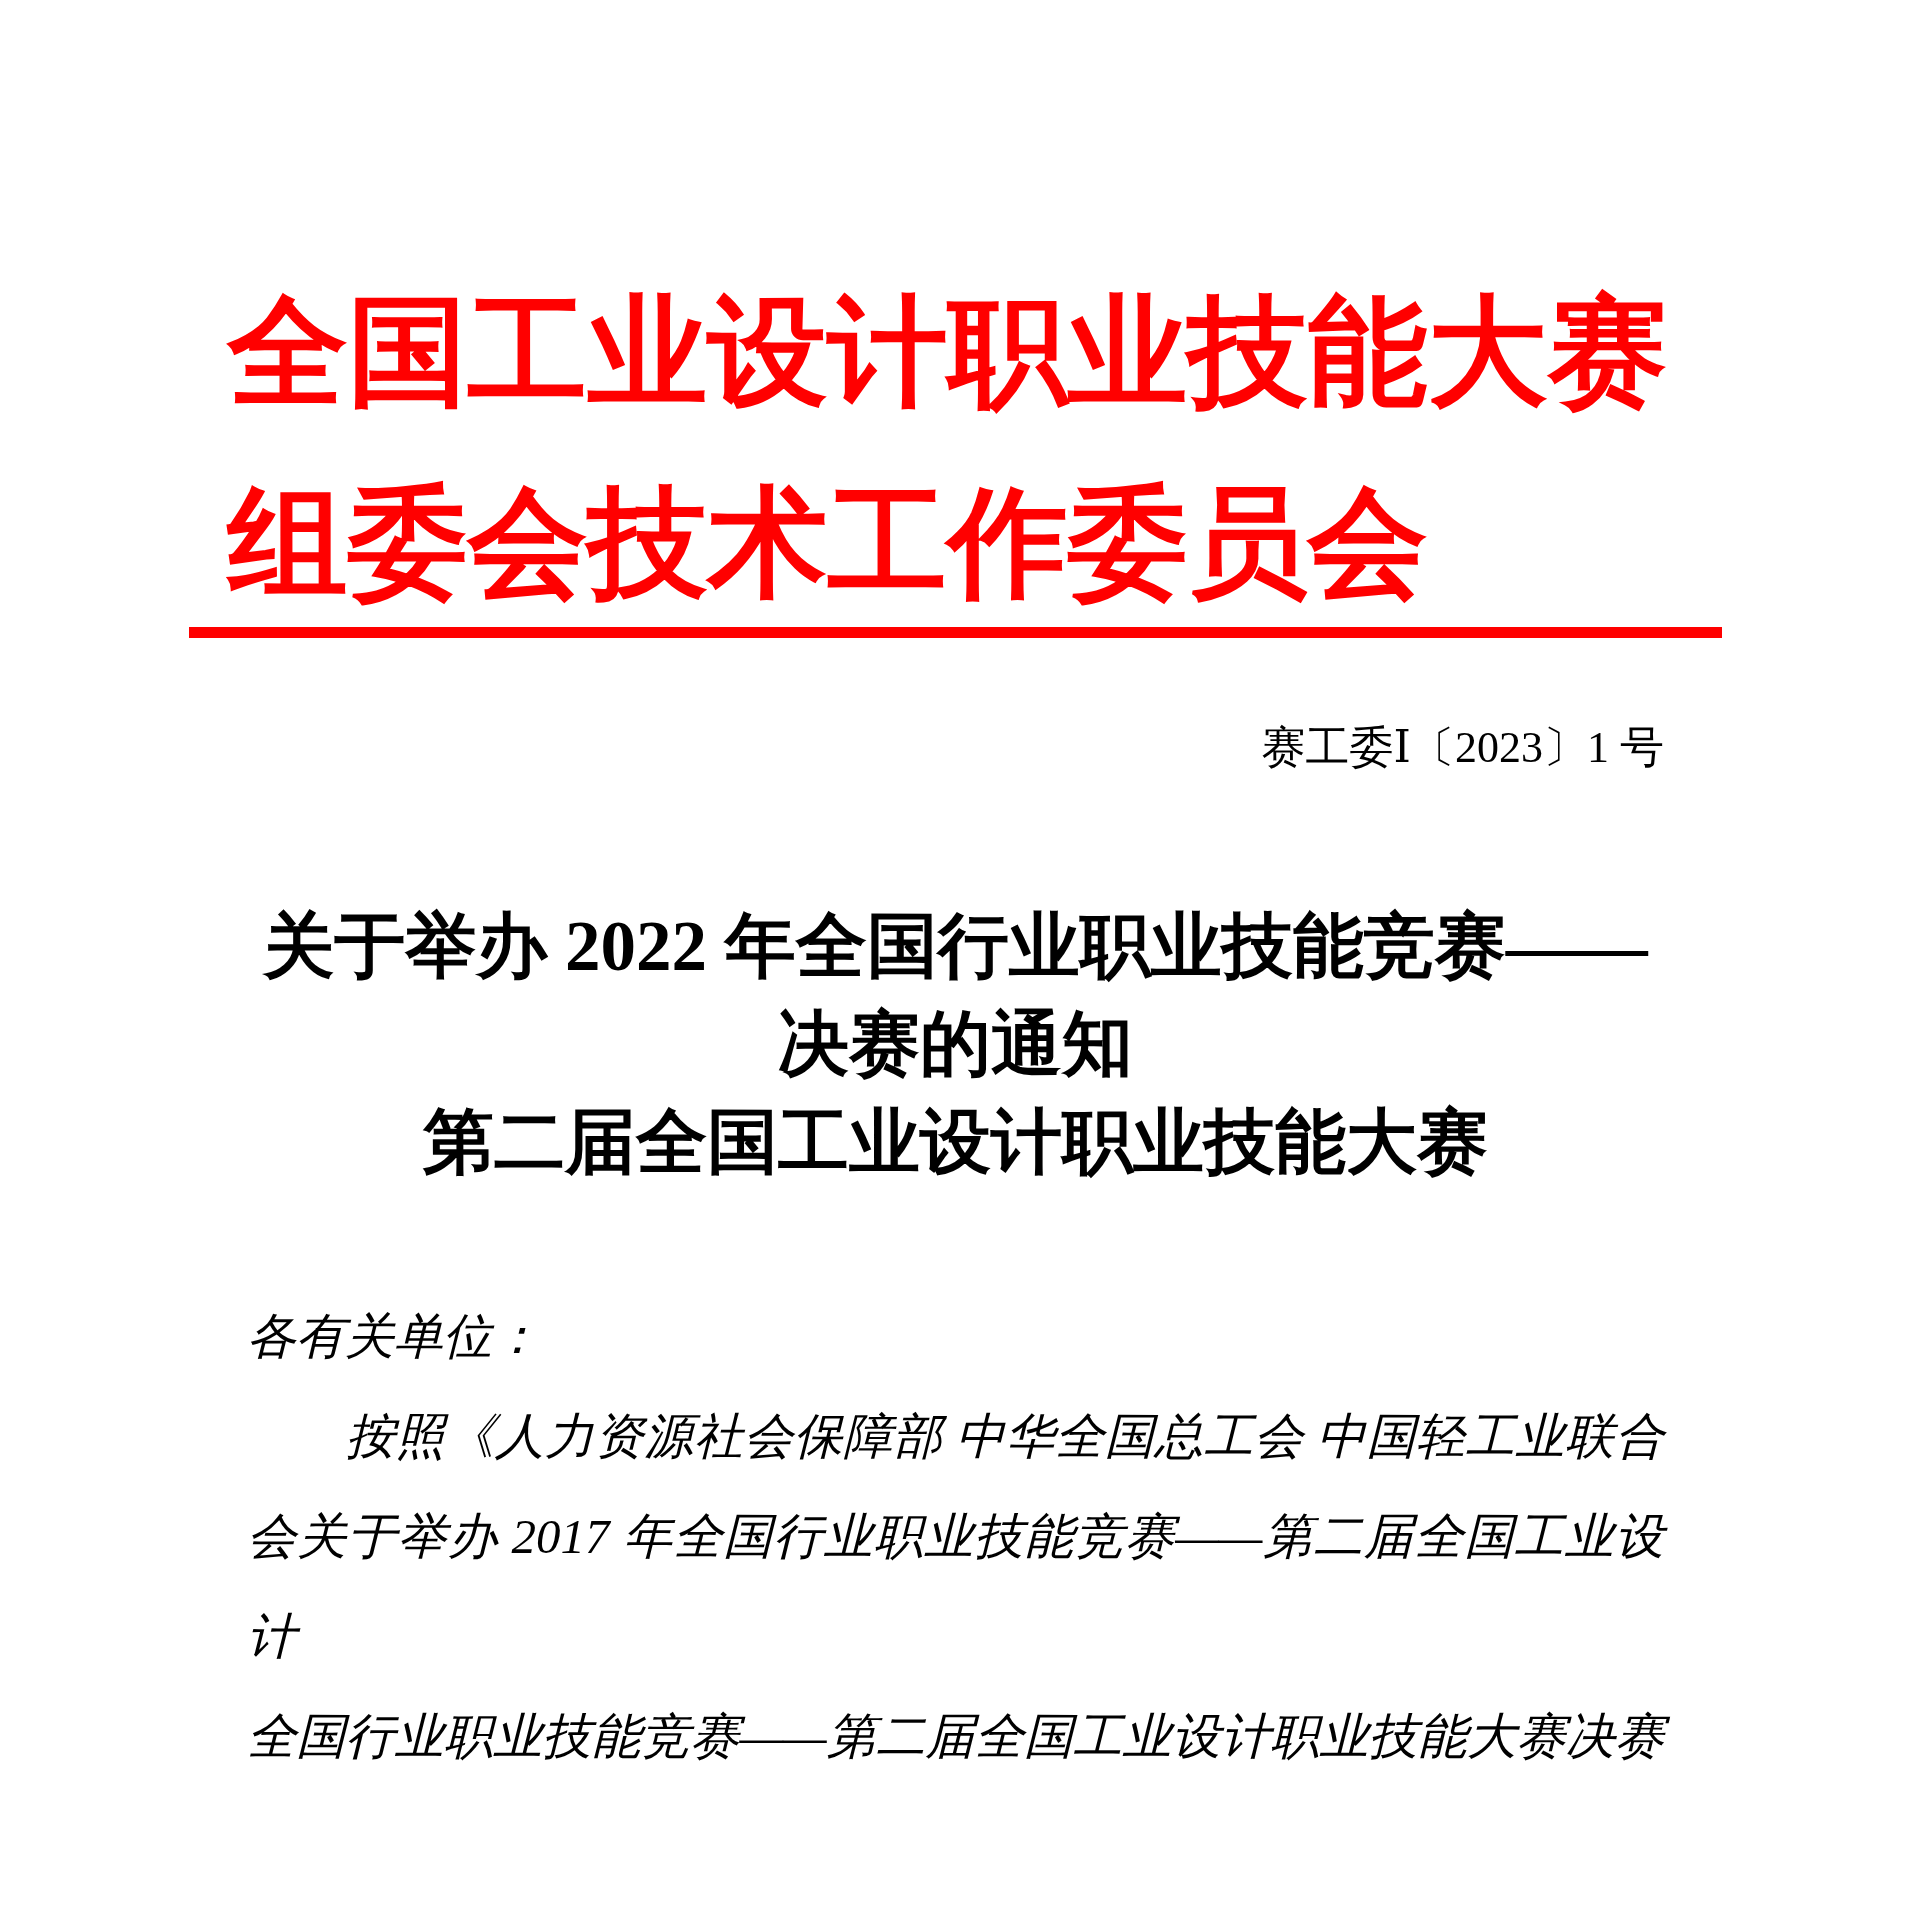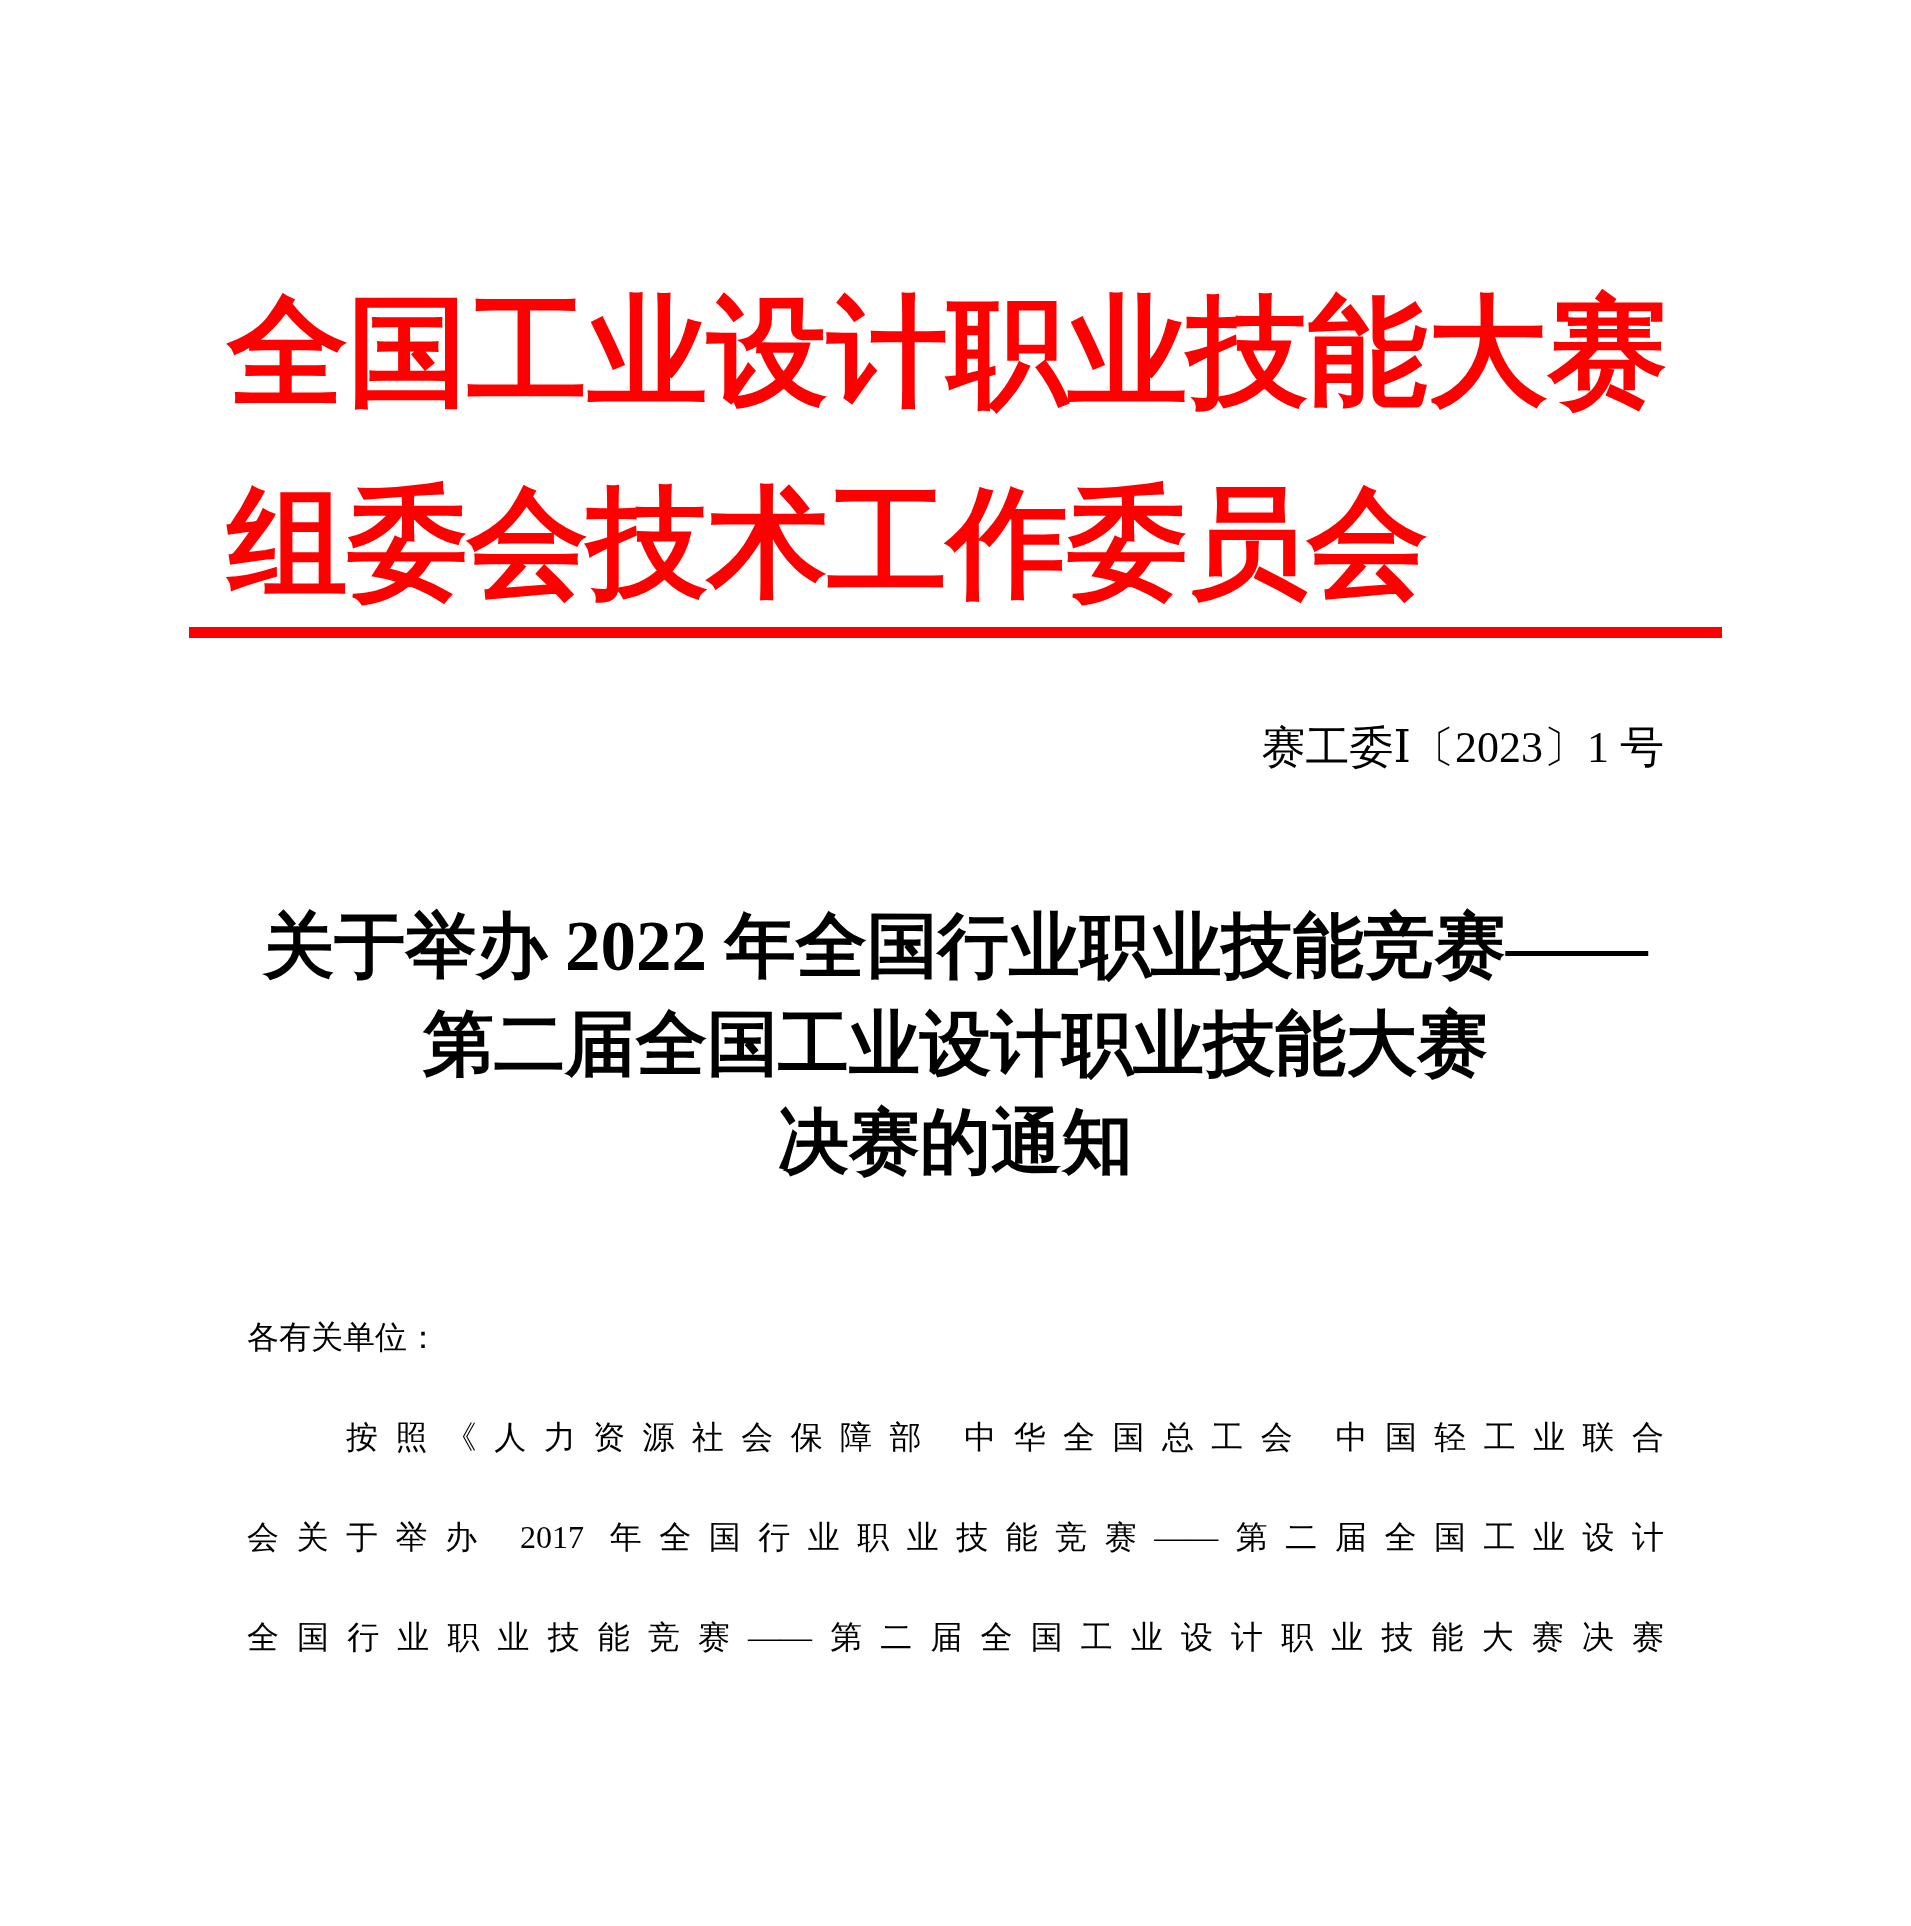--- a/index.html
+++ b/index.html
@@ -50,23 +50,24 @@
     text-align: center;
     font-weight: 700;
     font-size: 71px;
     line-height: 98px;
     color: #000000;
   }
   .body-block {
     margin: 96px 247px 0 247px;
   }
   .b-line {
-    font-size: 32px;
+    font-size: 49px;
     line-height: 100px;
     white-space: nowrap;
+    font-style: italic;
   }
   .b-line.fill {
     white-space: normal;
     text-align: justify;
     text-align-last: justify;
   }
   .b-line.indent { text-indent: 99px; }
 </style>
 </head>
 <body>
@@ -77,22 +78,22 @@
     <div class="letterhead-line">全国工业设计职业技能大赛</div>
     <div class="letterhead-line">组委会技术工作委员会</div>
   </header>
 
   <div class="red-rule"></div>
 
   <div class="doc-number">赛工委Ⅰ〔2023〕1 号</div>
 
   <h1 class="title-block" style="margin-bottom:0;">
     <div>关于举办 2022 年全国行业职业技能竞赛——</div>
+    <div>决赛的通知</div>
     <div>第二届全国工业设计职业技能大赛</div>
-    <div>决赛的通知</div>
   </h1>
 
   <main class="body-block">
     <div class="b-line">各有关单位：</div>
     <div class="b-line indent fill">按照《人力资源社会保障部 中华全国总工会 中国轻工业联合</div>
     <div class="b-line fill">会关于举办 2017 年全国行业职业技能竞赛——第二届全国工业设计</div>
     <div class="b-line fill">全国行业职业技能竞赛——第二届全国工业设计职业技能大赛决赛</div>
 
   </main>
 

